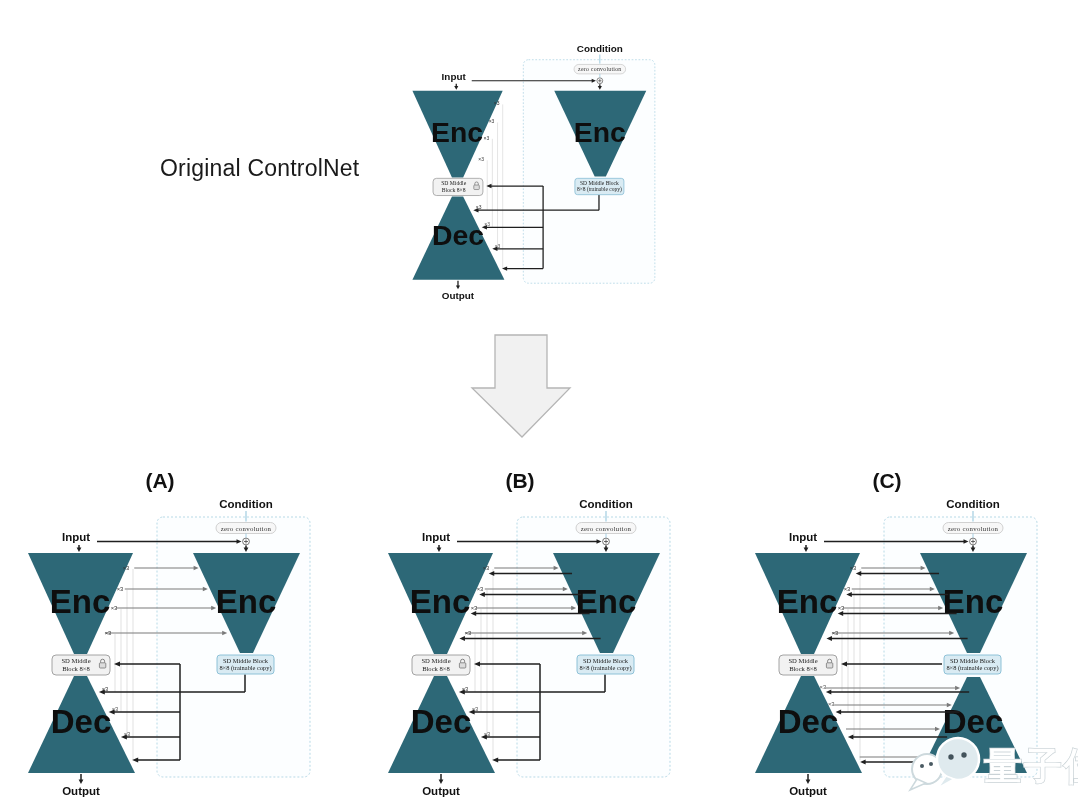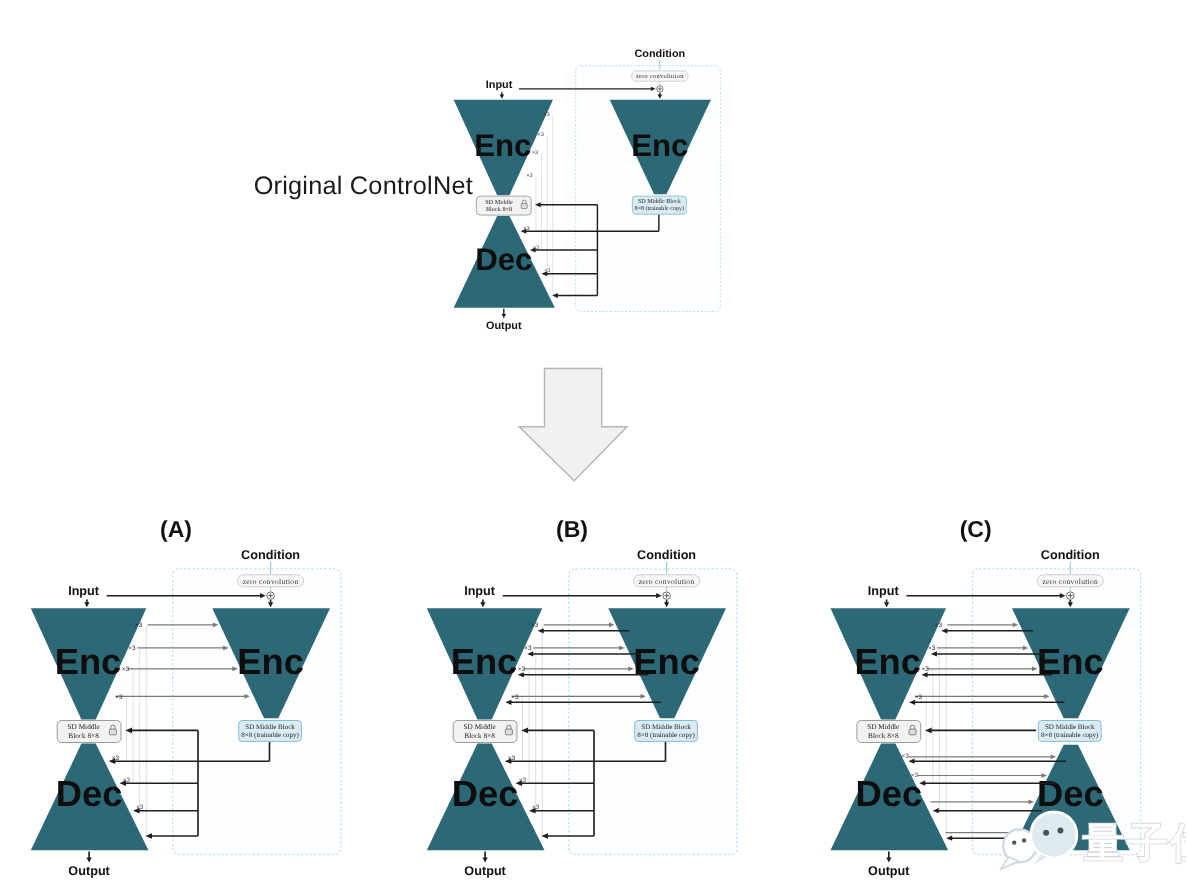--- a/index.html
+++ b/index.html
@@ -2,21 +2,21 @@
 <html><head>
 <meta charset="utf-8">
 <style>
   html,body{margin:0;padding:0;background:#fff;}
   .stage{
     position:relative;width:1080px;height:811px;background:#ffffff;
     overflow:hidden;font-family:"Liberation Sans",sans-serif;
   }
   .panel{position:absolute;}
   .orig-label{
-    position:absolute;left:160px;top:155px;width:270px;text-align:right;
+    position:absolute;left:160px;top:155px;width:270px;text-align:left;
     font-size:23px;color:#1a1a1a;letter-spacing:.2px;
   }
   .big-arrow{position:absolute;left:440px;top:330px;}
   .watermark{position:absolute;left:900px;top:722px;}
 </style>
 </head>
 <body>
 
 <div class="stage">
 

